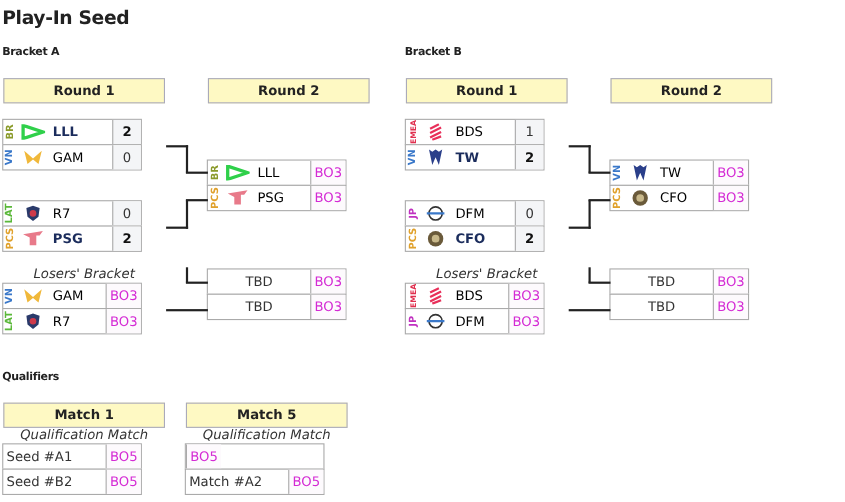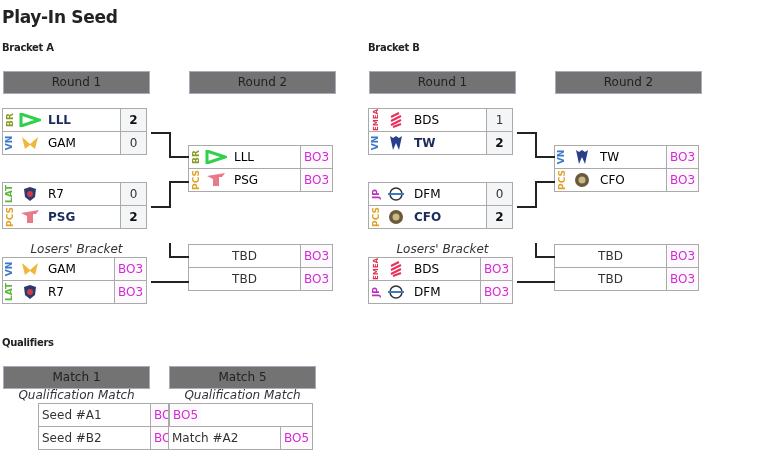--- a/index.html
+++ b/index.html
@@ -1,22 +1,22 @@
 <!DOCTYPE html>
 <html><head>
 <meta charset="utf-8">
 <style>
   html, body { margin:0; padding:0; background:#fff; }
   body { width:768px; height:456px; position:relative; overflow:hidden;
          font-family:"DejaVu Sans", sans-serif; color:#222; }
   .h2 { position:absolute; left:2px; top:7px; font-size:17px; font-weight:bold; color:#222; letter-spacing:-0.3px; }
   .h3 { position:absolute; font-size:10px; font-weight:bold; color:#222; letter-spacing:-0.3px; }
-  .rhead { position:absolute; height:23px; width:147px; border:1px solid #aab; background:#737373;
-           box-sizing:border-box; text-align:center; font-size:12px; line-height:21px; color:#222; }
-  .match { position:absolute; width:145px; box-sizing:border-box; }
+  .rhead { position:absolute; height:23px; width:147px; border:1px solid #aab; background:#fef9c3;
+           box-sizing:border-box; text-align:center; font-size:12px; line-height:21px; color:#222;font-weight:bold; }
+  .match { position:absolute; width:127px; box-sizing:border-box; }
   .row { position:relative; height:24px; border:1px solid #aaa; box-sizing:border-box; background:#fff;
          margin-top:-1px; display:flex; align-items:stretch; }
   .row:first-child { margin-top:0; }
   .reg { width:13px; display:flex; align-items:center; justify-content:center; }
   .reg span { display:block; transform:rotate(-90deg); font-size:9px; font-weight:bold; white-space:nowrap; letter-spacing:0; }
   .logo { width:28px; display:flex; align-items:center; justify-content:center; }
   .team { flex:1; font-size:12px; line-height:22px; color:#000000; padding-left:4px; }
   .team.win { font-weight:bold; color:#1b2c5c; }
   .score { width:25px; border-left:1px solid #aaa; background:#f4f5f7; text-align:center; font-size:12px; line-height:22px; color:#333; }
   .score.win { font-weight:bold; color:#111; }
@@ -304,21 +304,21 @@
 <div class="ln" style="left:535px;top:182px;width:2px;height:26px;"></div>
 <div class="ln" style="left:535px;top:181px;width:20px;height:2px;"></div>
 <div class="ln" style="left:535px;top:243px;width:2px;height:14px;"></div>
 <div class="ln" style="left:535px;top:256px;width:20px;height:2px;"></div>
 <div class="ln" style="left:517px;top:281px;width:38px;height:2px;"></div>
 
 <div class="h3" style="left:2px;top:337px;">Qualifiers</div>
 
 <div class="rhead" style="left:3px;top:366px;">Match 1</div>
 <div class="caption" style="left:2px;top:388px;">Qualification Match</div>
-<div class="match" style="left:2px;top:403px;margin-left:36px;">
+<div class="match" style="left:2px;top:403px;">
   <div class="row">
     <div class="seed">Seed #A1</div>
     <div class="bo">BO5</div>
   </div>
   <div class="row">
     <div class="seed">Seed #B2</div>
     <div class="bo">BO5</div>
   </div>
 </div>
 

